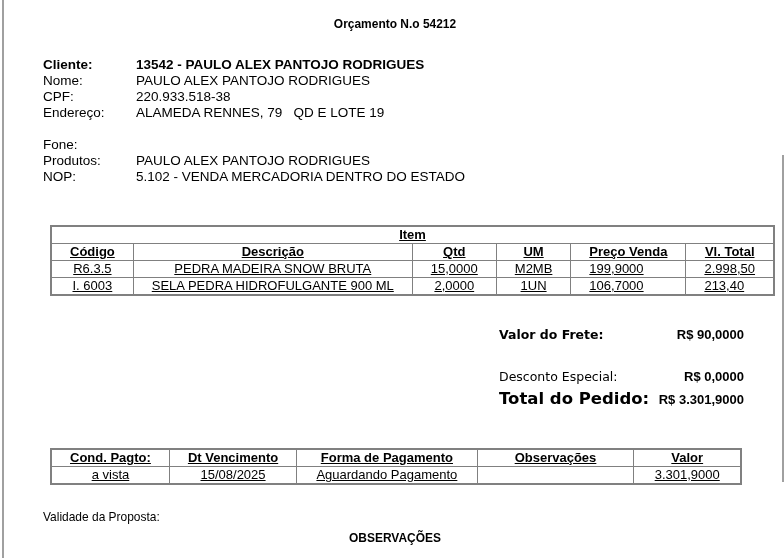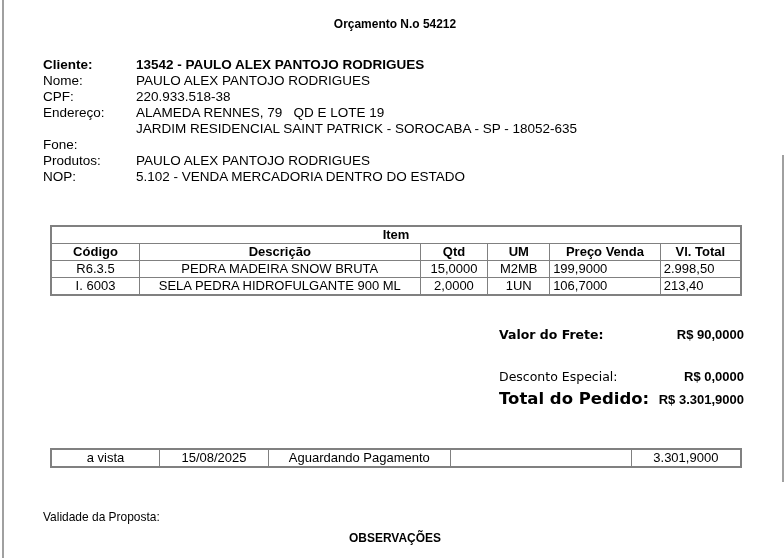--- a/index.html
+++ b/index.html
@@ -12,21 +12,21 @@
            font-family:"Liberation Sans", sans-serif; font-weight:bold; font-size:13px;
            transform:scaleX(0.92); transform-origin:center; }
 
   .client { position:absolute; left:43px; top:57px; }
   .client .row { display:flex; height:16px; line-height:16px; font-size:13.5px; }
   .client .lbl { width:93px; }
   .client .val { white-space:nowrap; }
   .client .row.bold .lbl, .client .row.bold .val { font-weight:bold; }
 
   table { border-collapse:collapse; position:absolute; }
-  td, th { border:1px solid #808080; padding:0 3px; font-size:13px; height:16px; line-height:16px; white-space:nowrap; }
+  td, th { border:1px solid #808080; padding:0 18px; font-size:13px; height:16px; line-height:16px; white-space:nowrap;text-decoration:underline; }
   table.items { left:50px; top:225px; width:692px; border:2px solid #808080; }
   table.items th { font-weight:bold; }
   .c { text-align:center; }
   .r { text-align:left; }
   .l { text-align:center; }
 
   .totals { position:absolute; left:499px; top:327px; width:245px; }
   .totals .trow { display:flex; justify-content:space-between; align-items:baseline; }
   .totals .t1 { height:22px; font-size:13px; font-weight:bold; }
   .totals .t1 .lbl { font-family:"DejaVu Sans", sans-serif; font-size:12.5px; font-weight:bold; }
@@ -62,21 +62,20 @@
   <div class="row">
     <span class="lbl">CPF:</span>
     <span class="val">220.933.518-38</span>
   </div>
   <div class="row">
     <span class="lbl">Endereço:</span>
     <span class="val" style="white-space:pre">ALAMEDA RENNES, 79   QD E LOTE 19</span>
   </div>
   <div class="row">
     <span class="lbl"></span>
-    <span class="val">JARDIM RESIDENCIAL SAINT PATRICK - SOROCABA - SP - 18052-635</span>
   </div>
   <div class="row">
     <span class="lbl">Fone:</span>
   </div>
   <div class="row">
     <span class="lbl">Produtos:</span>
     <span class="val">PAULO ALEX PANTOJO RODRIGUES</span>
   </div>
   <div class="row">
     <span class="lbl">NOP:</span>
@@ -141,20 +140,27 @@
 
 <table class="pay">
   <colgroup>
     <col style="width:109px">
       <col style="width:109px">
       <col style="width:182px">
       <col style="width:182px">
       <col style="width:110px">
   </colgroup>
   <tbody>
+      <tr>
+    <th class="c">Cond. Pagto:</th>
+    <th class="c">Dt Vencimento</th>
+    <th class="l">Forma de Pagamento</th>
+    <th class="l">Observações</th>
+    <th class="c">Valor</th>
+  </tr>
   <tr>
     <td class="c">a vista</td>
     <td class="l">15/08/2025</td>
     <td class="l">Aguardando Pagamento</td>
     <td class="l"></td>
     <td class="c">3.301,9000</td>
   </tr>
 </tbody>
   </table>
 

